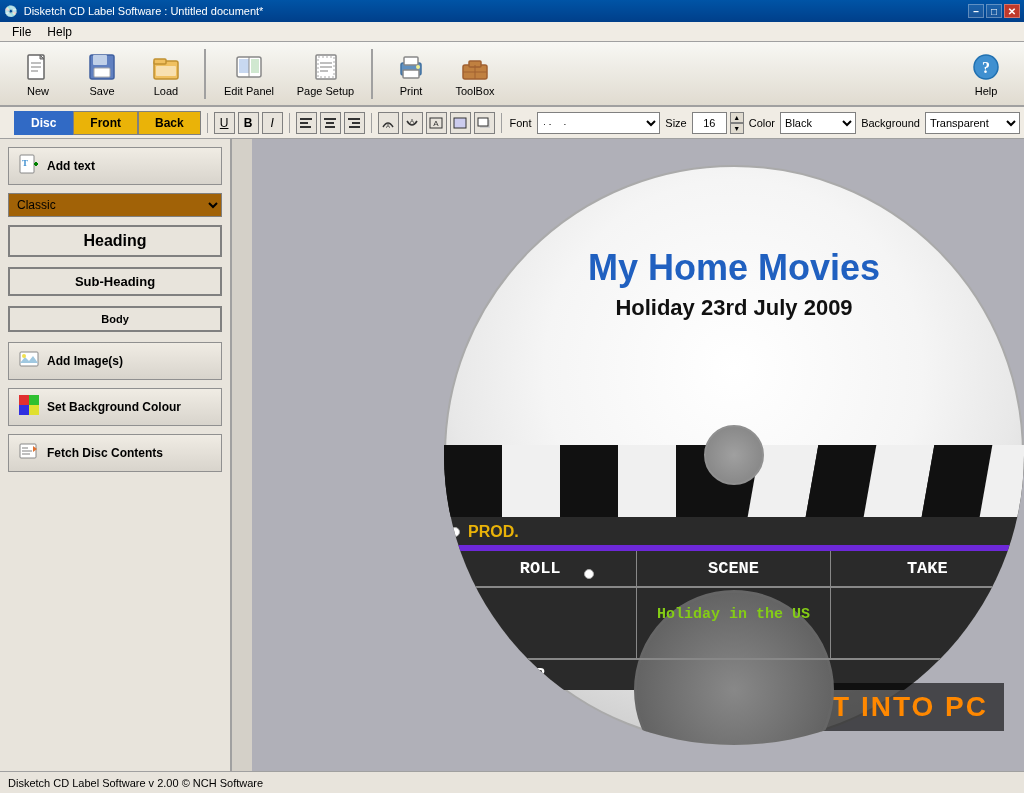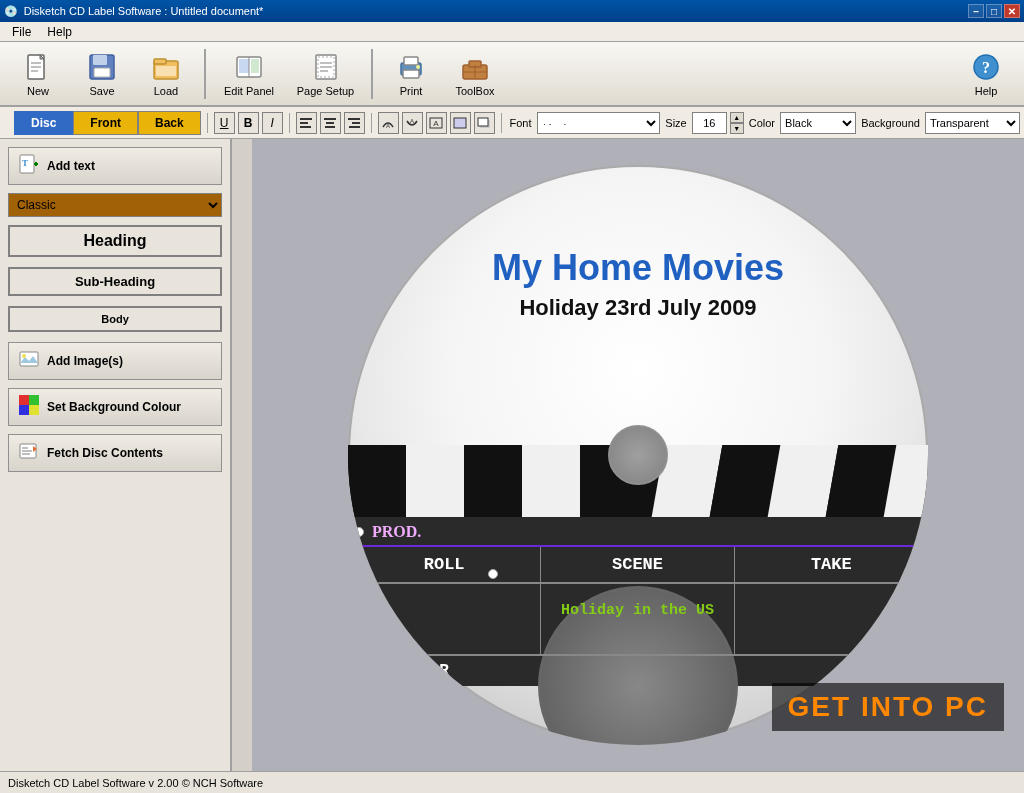--- a/index.html
+++ b/index.html
@@ -181,21 +181,21 @@
     .style-heading { font-size: 16px; font-weight: bold; }
     .style-subheading { font-size: 13px; font-weight: bold; }
     .style-body { font-size: 11px; }
 
     
     .canvas-area {
       flex: 1;
       background: #b0b0b8;
       display: flex;
       align-items: center;
-      justify-content: center;
+      justify-content: flex-end;
       overflow: hidden;
       position: relative;
       margin-left: 20px;
     }
 
     
     .disc-container {
       position: relative;
       width: 580px;
       height: 580px;
@@ -602,21 +602,21 @@
 
           <div style="position:absolute; left:6px; top:10px; display:flex; flex-direction:column; gap:18px; z-index:2;">
             <div style="width:10px;height:10px;border-radius:50%;background:white;border:1px solid #aaa;"></div>
             <div style="width:10px;height:10px;border-radius:50%;background:white;border:1px solid #aaa;"></div>
           </div>
 
           <div style="position:absolute; left:140px; top:52px; z-index:2;">
             <div style="width:10px;height:10px;border-radius:50%;background:white;border:1px solid #aaa;"></div>
           </div>
 
-          <div style="padding: 6px 40px 4px 24px; color:#f0abfc; font-size:16px; font-weight:bold; font-family:Liberation Serif, serif; border-bottom: 2px solid #6d28d9; position:relative; z-index:2;">
+          <div style="padding: 6px 40px 4px 24px; color:#eab308; font-size:16px; font-weight:bold; font-family:Liberation Sans, sans-serif; border-bottom: 6px solid #6d28d9; position:relative; z-index:2;">
             <span>PROD.</span>
           </div>
 
           <div style="display:grid; grid-template-columns:1fr 1fr 1fr; border-bottom: 2px solid #888; position:relative; z-index:2;">
             <div style="border-right:1px solid #888; color:white; text-align:center; padding:8px 4px; font-family:'Courier New', monospace; font-size:17px; font-weight:bold;">ROLL</div>
             <div style="border-right:1px solid #888; color:white; text-align:center; padding:8px 4px; font-family:'Courier New', monospace; font-size:17px; font-weight:bold;">SCENE</div>
             <div style="color:white; text-align:center; padding:8px 4px; font-family:'Courier New', monospace; font-size:17px; font-weight:bold;">TAKE</div>
           </div>
 
           <div style="display:grid; grid-template-columns:1fr 1fr 1fr; position:relative; z-index:2;">

